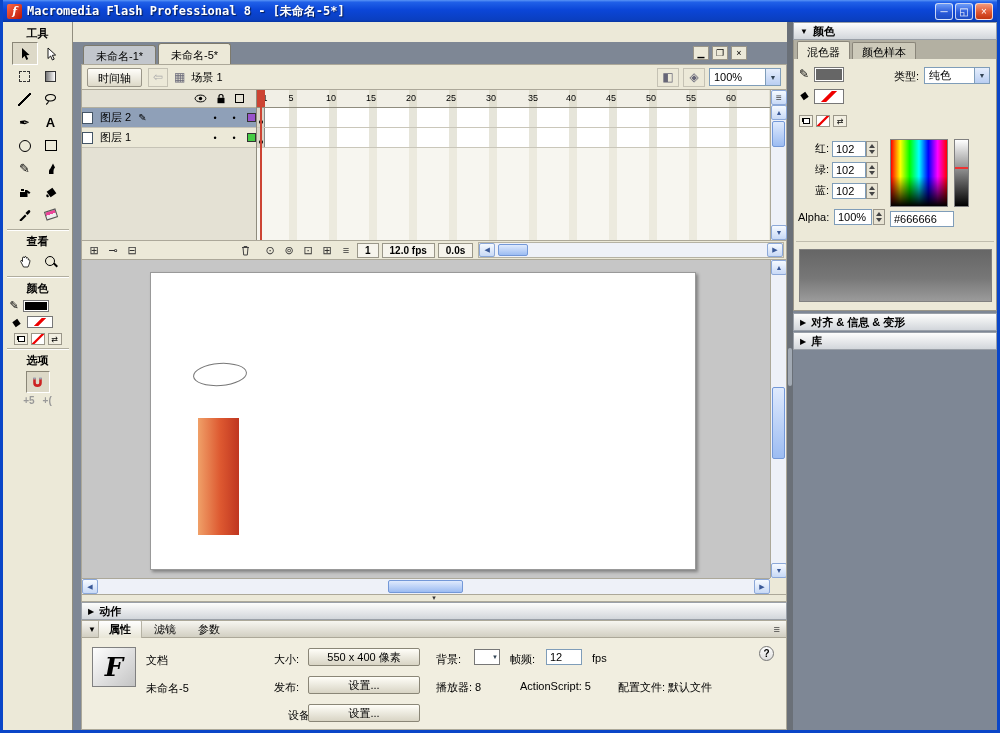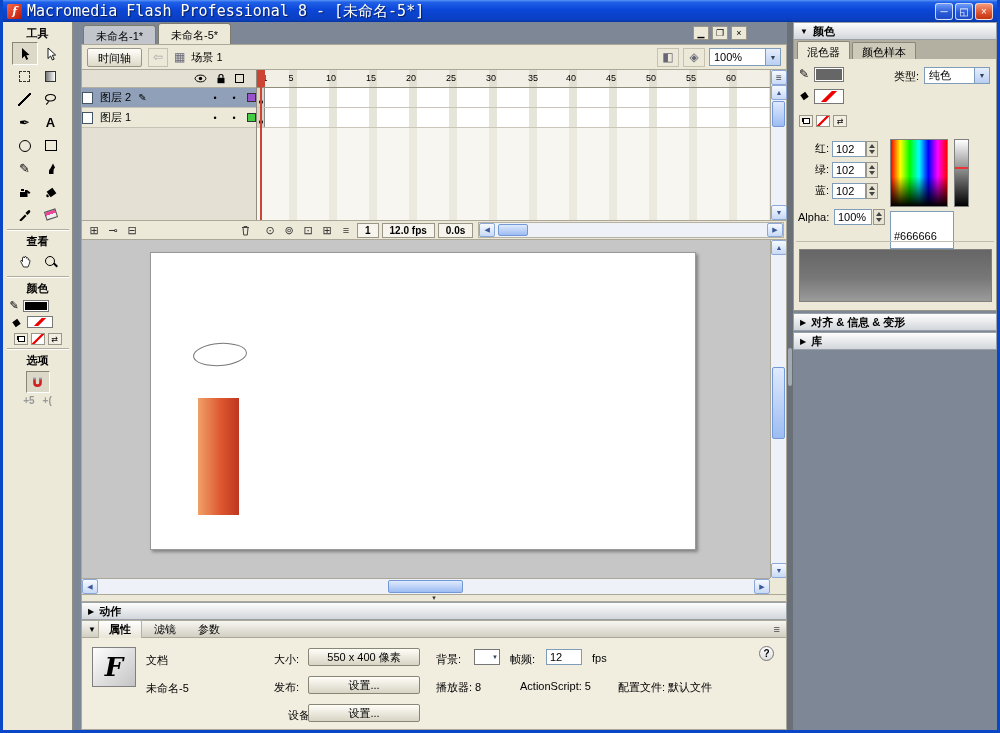--- a/index.html
+++ b/index.html
@@ -7,21 +7,21 @@
 body { font-family:"Liberation Sans",sans-serif; font-size:11px; color:#000; }
 .window { width:1000px; height:733px; display:flex; flex-direction:column;
   border-left:3px solid #0a46c8; border-right:3px solid #0a46c8; border-bottom:3px solid #0a46c8; background:#ece9d8; }
 
 
 .titlebar { height:22px; flex:none; display:flex; align-items:center; gap:5px; padding:0 4px;
   background:linear-gradient(180deg,#5a95f6 0%,#2060e8 10%,#0b46d8 45%,#0a3fc0 90%,#0836a0 100%); }
 .app-icon { width:15px; height:15px; border-radius:2px; background:linear-gradient(135deg,#ff6a48,#b81404);
   color:#fff; font-weight:bold; font-style:italic; font-family:"DejaVu Serif",serif; font-size:11px;
   display:flex; align-items:center; justify-content:center; }
-.title-text { flex:1; color:#fff; font-family:"DejaVu Sans Mono",monospace; font-weight:normal; font-size:15px;
+.title-text { flex:1; color:#fff; font-family:"DejaVu Sans Mono",monospace; font-weight:bold; font-size:12px;
   white-space:nowrap; overflow:hidden; text-shadow:1px 1px 1px rgba(0,0,0,.6); }
 .tb-btns { display:flex; gap:2px; }
 .tb-btn { width:18px; height:17px; border-radius:3px; border:1px solid rgba(255,255,255,.75); color:#fff;
   font-size:10px; line-height:15px; text-align:center; background:linear-gradient(180deg,#6d9cf8,#2a5ada 55%,#1d4cc4); }
 .tb-btn.close { background:linear-gradient(180deg,#f49a7c,#df5630 55%,#c23510); }
 
 
 .menubar { height:26px; flex:none; background:#ece9d8; border-bottom:1px solid #b5b19f;
   display:flex; align-items:center; padding-left:8px; }
 .menu-item { padding:3px 8px; color:#222; }
@@ -53,21 +53,21 @@
 .mini-def::before { content:""; position:absolute; left:2px; top:2px; width:5px; height:4px; background:#000; }
 .mini-def::after { content:""; position:absolute; right:2px; bottom:2px; width:5px; height:4px; border:1px solid #000; background:#fff; }
 .mini-none { background:linear-gradient(135deg,#fff 40%,#e00 46%,#e00 54%,#fff 60%); }
 .opt-dim { color:#999; font-weight:bold; font-size:10px; padding:2px 4px; }
 .optbtn { width:24px; height:22px; display:flex; align-items:center; justify-content:center; margin-top:2px; }
 .zoomglass { position:relative; width:14px; height:14px; }
 .zoomglass::before { content:""; position:absolute; left:1px; top:1px; width:8px; height:8px; border:1.6px solid #000; border-radius:50%; }
 .zoomglass::after { content:""; position:absolute; left:9px; top:9px; width:5px; height:2px; background:#000; transform:rotate(45deg); }
 
 
-.center { flex:1; min-width:0; display:flex; flex-direction:column; padding-left:8px; background:#7e8795; }
+.center { flex:1; min-width:0; display:flex; flex-direction:column; padding-left:8px; background:#7e8795;margin-top:20px; }
 
 
 .tabbar { height:22px; flex:none; position:relative; display:flex; align-items:flex-end; gap:2px; padding-left:2px; }
 .doctab { height:19px; padding:3px 12px 0; background:#c2c6cc; border:1px solid #7d7a6d; border-bottom:none;
   border-radius:3px 3px 0 0; white-space:nowrap; }
 .doctab.active { background:#ece9d8; height:21px; padding-top:4px; }
 .win-ctrls { position:absolute; right:40px; top:4px; display:flex; gap:3px; }
 .wbtn { width:16px; height:14px; border:1px solid #9a9689; background:#ece9d8; font-size:9px; line-height:12px; text-align:center; }
 
 
@@ -178,21 +178,21 @@
 .chval { width:34px; height:16px; border:1px solid #7f9db9; background:#fff; padding:1px 3px; }
 .spin { width:12px; height:16px; border:1px solid #9a9689; background:#e8e4d4; display:flex; flex-direction:column; align-items:center; justify-content:center; gap:2px; }
 .su { width:0; height:0; border-left:3px solid transparent; border-right:3px solid transparent; border-bottom:4px solid #444; }
 .sd { width:0; height:0; border-left:3px solid transparent; border-right:3px solid transparent; border-top:4px solid #444; }
 .spectrum { position:absolute; left:96px; top:80px; width:58px; height:68px; border:1px solid #808080;
   background:linear-gradient(180deg,rgba(0,0,0,0) 0%,rgba(0,0,0,0) 55%,#000 100%),
              linear-gradient(90deg,#f00,#ff0,#0f0,#0ff,#00f,#f0f,#f00); }
 .grayscale { position:absolute; left:160px; top:80px; width:15px; height:68px; border:1px solid #808080;
   background:linear-gradient(180deg,#fff,#000); }
 .grayscale::after { content:""; position:absolute; left:0; right:0; top:41%; height:2px; background:#e33; }
-.hexbox { position:absolute; left:96px; top:152px; width:64px; height:16px; border:1px solid #7f9db9; background:#fff; padding:18px 3px; }
+.hexbox { position:absolute; left:96px; top:152px; width:64px; height:16px; border:1px solid #7f9db9; background:#fff; padding:1px 3px; }
 .cdiv { position:absolute; left:2px; right:2px; top:182px; border-top:1px solid #c0bdae; }
 .cpreview { position:absolute; left:5px; top:190px; width:193px; height:53px; border:1px solid #808080; }
 .dockfill { flex:1; }
 svg { display:block; }
 </style>
 </head>
 <body>
 
 <div class="window">
 

